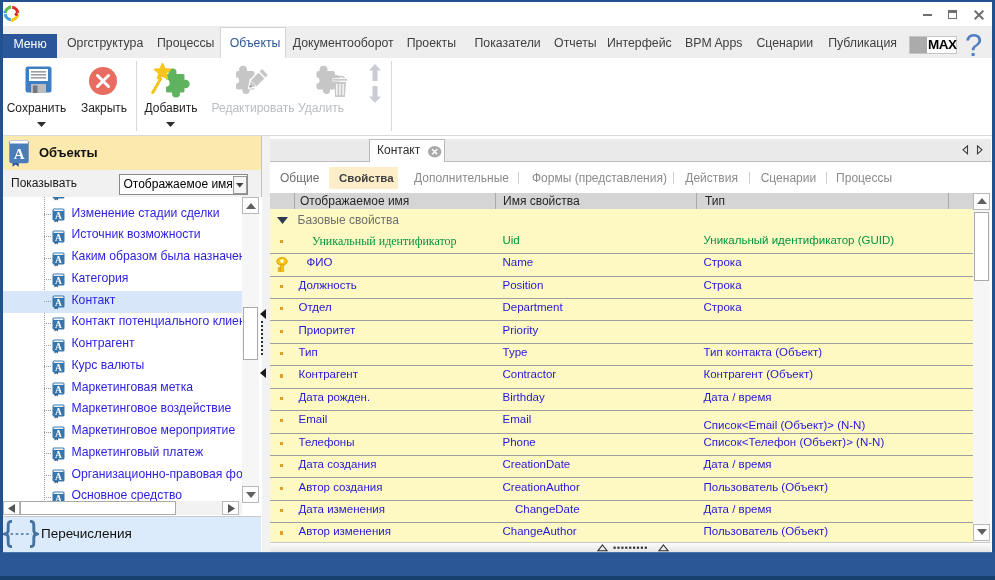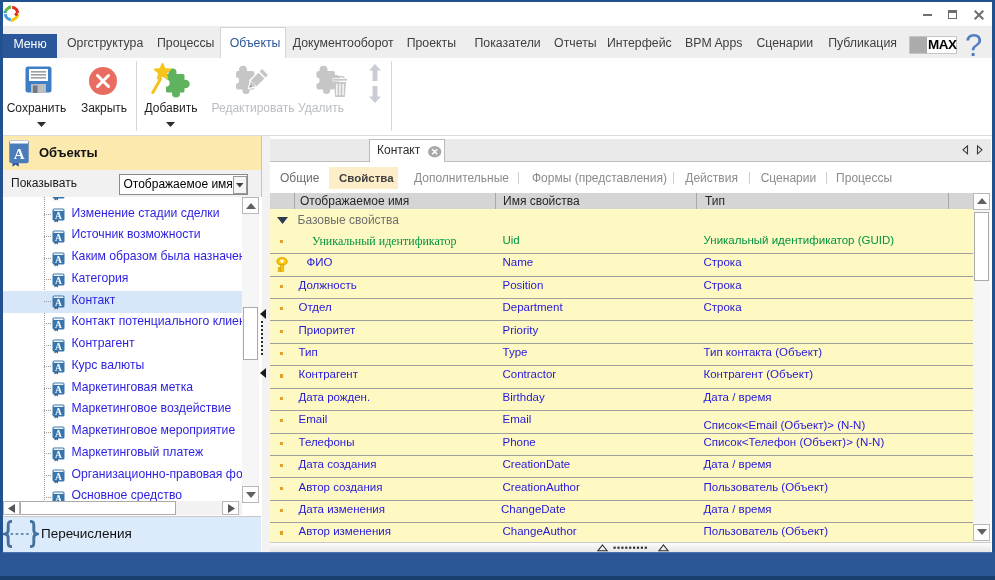--- a/index.html
+++ b/index.html
@@ -507,21 +507,21 @@
     <div class="a txt" style="left:232.5px;top:249.1px;font-size:11.5px;color:#2417d8;">CreationDate</div>
     <div class="a txt" style="left:433.5px;top:249.1px;font-size:11.5px;color:#2417d8;">Дата / время</div>
     <div class="a" style="left:0;top:268.3px;width:703px;height:1px;background:#9f9f9f;"></div>
     <div class="a" style="left:10px;top:277.5px;width:3.2px;height:3.2px;background:#e0a028;"></div>
     <div class="a txt" style="left:28.5px;top:271.5px;font-size:11.5px;color:#2417d8;">Автор создания</div>
     <div class="a txt" style="left:232.5px;top:271.5px;font-size:11.5px;color:#2417d8;">CreationAuthor</div>
     <div class="a txt" style="left:433.5px;top:271.5px;font-size:11.5px;color:#2417d8;">Пользователь (Объект)</div>
     <div class="a" style="left:0;top:290.7px;width:703px;height:1px;background:#9f9f9f;"></div>
     <div class="a" style="left:10px;top:299.9px;width:3.2px;height:3.2px;background:#e0a028;"></div>
     <div class="a txt" style="left:28.5px;top:293.9px;font-size:11.5px;color:#2417d8;">Дата изменения</div>
-    <div class="a txt" style="left:231px;top:293.9px;font-size:11.5px;color:#2417d8;text-align:center;">ChangeDate</div>
+    <div class="a txt" style="left:245px;top:293.9px;font-size:11.5px;color:#2417d8;text-align:center;">ChangeDate</div>
     <div class="a txt" style="left:433.5px;top:293.9px;font-size:11.5px;color:#2417d8;">Дата / время</div>
     <div class="a" style="left:0;top:313.2px;width:703px;height:1px;background:#9f9f9f;"></div>
     <div class="a" style="left:10px;top:322.4px;width:3.2px;height:3.2px;background:#e0a028;"></div>
     <div class="a txt" style="left:28.5px;top:316.4px;font-size:11.5px;color:#2417d8;">Автор изменения</div>
     <div class="a txt" style="left:232.5px;top:316.4px;font-size:11.5px;color:#2417d8;">ChangeAuthor</div>
     <div class="a txt" style="left:433.5px;top:316.4px;font-size:11.5px;color:#2417d8;">Пользователь (Объект)</div>
   </div>
 
 <div class="a" style="left:973px;top:193px;width:17px;height:349px;background:#f6f6f6;"></div>
 <div class="a" style="left:973px;top:193px;width:17px;height:17px;background:#fdfdfd;border:1px solid #b8b8b8;box-sizing:border-box;"></div>

